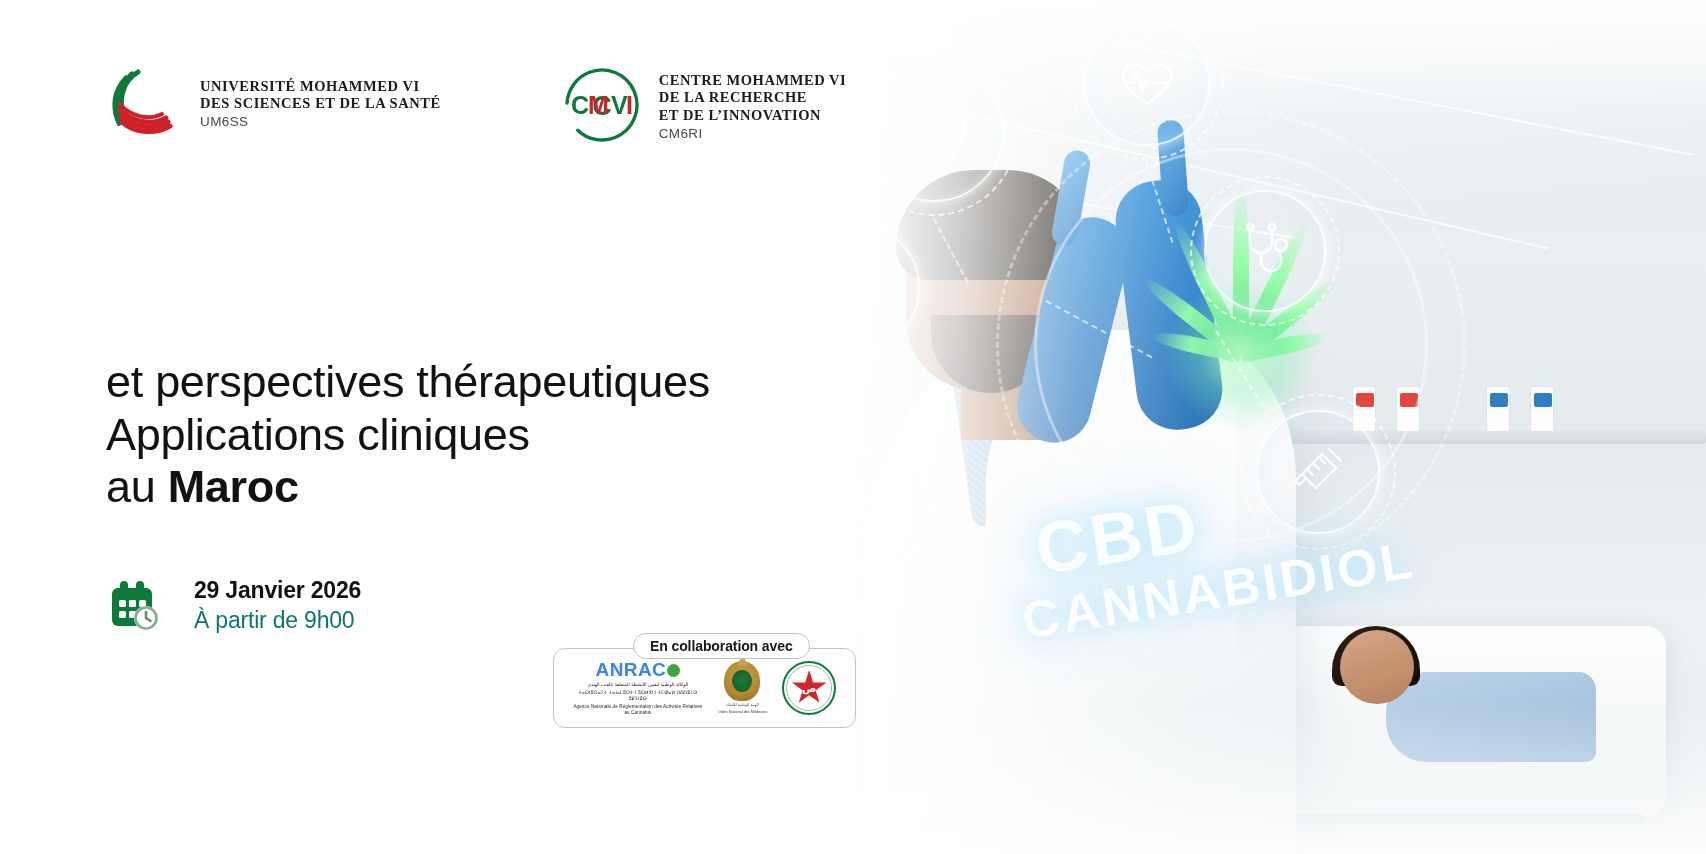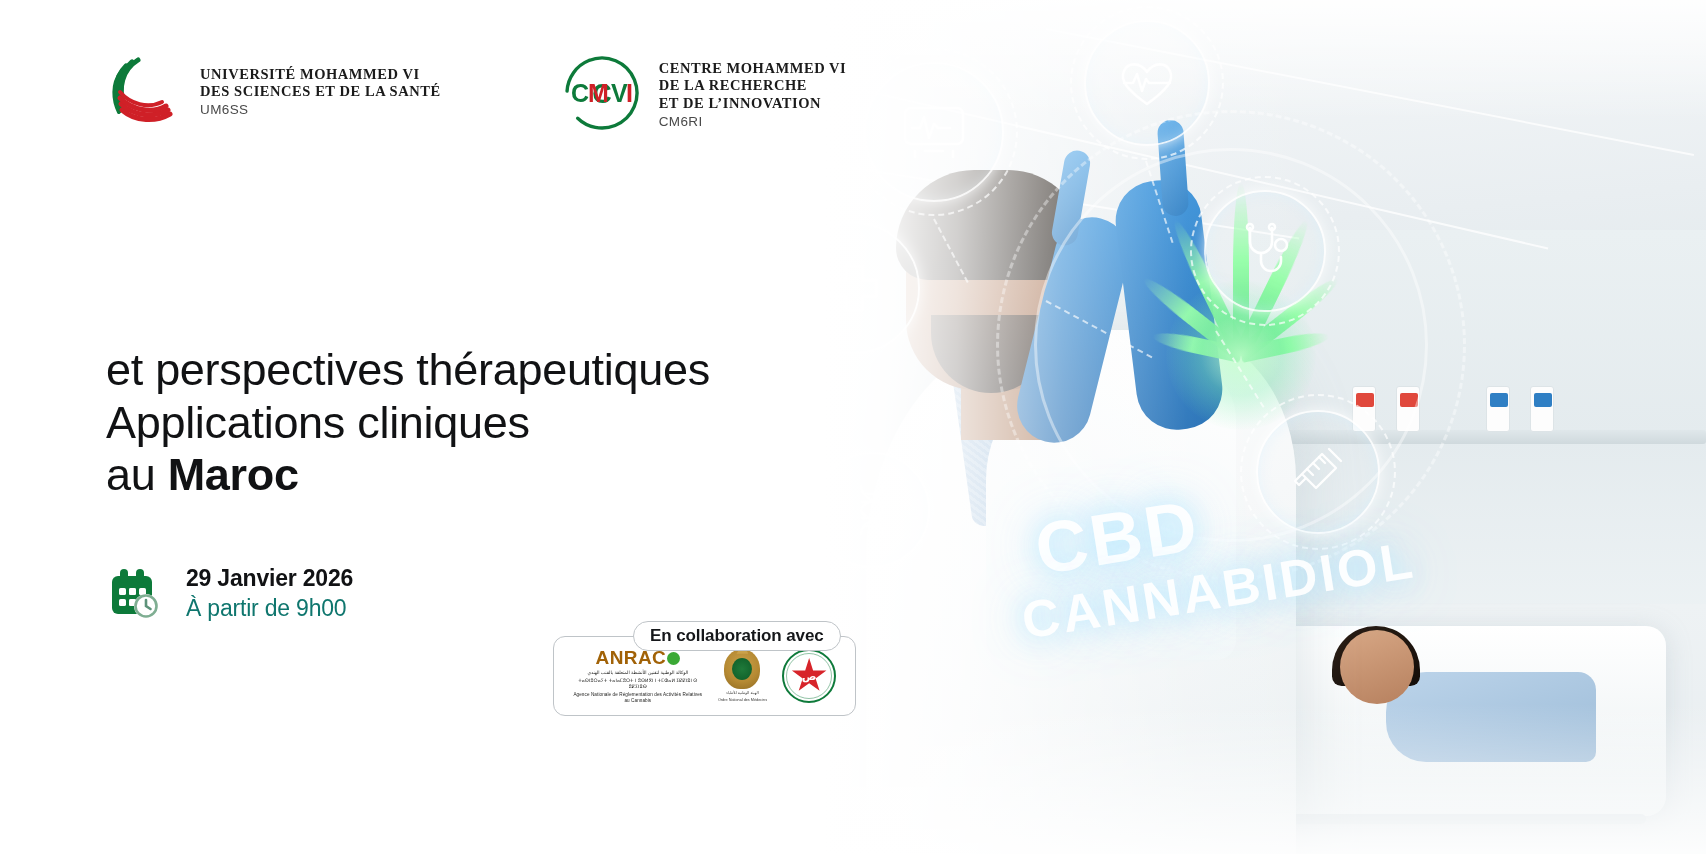--- a/index.html
+++ b/index.html
@@ -186,21 +186,21 @@
   .hero-fade-bottom {
     position:absolute; left:0; bottom:0; width:100%; height:150px;
     background:linear-gradient(0deg,rgba(255,255,255,.9),rgba(255,255,255,0));
   }
   .hero-fade-top {
     position:absolute; left:0; top:0; width:100%; height:120px;
     background:linear-gradient(180deg,rgba(255,255,255,.92),rgba(255,255,255,0));
   }
 
   
-  .content { position:absolute; left:0; top:0; width:960px; height:616px;text-decoration:underline; }
+  .content { position:absolute; left:0; top:12px; width:960px; height:616px;text-decoration:underline; }
 
   .logos { position:absolute; left:108px; top:52px; display:flex; align-items:flex-start; gap:120px; }
   .logo-block { display:flex; align-items:center; gap:16px; }
   .logo-mark { flex:0 0 auto; }
   .logo-text { line-height:1.18; }
   .logo-text .l1, .logo-text .l2 {
     font-family:"Liberation Serif", serif; font-weight:700;
     font-size:14.5px; letter-spacing:.55px; color:#1b1b1b; white-space:nowrap;
   }
   .logo-text .l3 {
@@ -217,48 +217,48 @@
 
   .subtitle {
     position:absolute; left:106px; top:344px;
     font-size:45px; font-weight:400; line-height:1.17;
     color:#111214; letter-spacing:-.3px;
   }
   .subtitle .s-line { display:block; white-space:nowrap; }
   .subtitle b { font-weight:700; }
 
   .info { position:absolute; left:108px; top:565px; }
-  .info-row { display:flex; align-items:center; gap:22px; margin-bottom:48px; }
+  .info-row { display:flex; align-items:center; gap:30px; margin-bottom:48px; }
   .info-ico { flex:0 0 56px; width:56px; height:56px; position:relative; }
   .info-text .line1 { font-size:23px; font-weight:700; color:#111214; letter-spacing:-.2px; }
   .info-text .line2 { font-size:23px; font-weight:400; color:#0f766e; letter-spacing:-.2px; margin-top:3px; }
 
   
   .collab {
     position:absolute; left:553px; top:636px; width:303px; height:80px;
     border:1.4px solid #bfc4c8; border-radius:12px;
     background:rgba(255,255,255,.94);
     display:flex; align-items:center; justify-content:space-around;
     padding:0 12px;
   }
   .collab-badge {
     position:absolute; left:633px; top:621px;
     border:1.4px solid #bfc4c8; border-radius:20px;
     background:#fff; padding:4px 16px;
-    font-size:17px; font-weight:700; color:#15171a; letter-spacing:-.1px;
+    font-size:14px; font-weight:700; color:#15171a; letter-spacing:-.1px;
     white-space:nowrap; z-index:3;
   }
   .collab-mask {
     position:absolute; left:641px; top:634px; width:144px; height:6px;
     background:#fff; z-index:2;
   }
 
   .anrac { text-align:center; width:130px; }
   .anrac .word {
-    font-size:19px; font-weight:700; letter-spacing:.4px; color:#a16207;
+    font-size:19px; font-weight:700; letter-spacing:.4px; color:#3b82f6;
     display:inline-flex; align-items:center; line-height:1;
   }
   .anrac .word .dot {
     display:inline-block; width:13px; height:13px; border-radius:50%;
     background:#3aa935; margin-left:1px; position:relative; top:1px;
   }
   .anrac .ar {
     font-size:4.6px; color:#1d1d1b; letter-spacing:.1px; margin-top:2px; line-height:1.35;
   }
 

